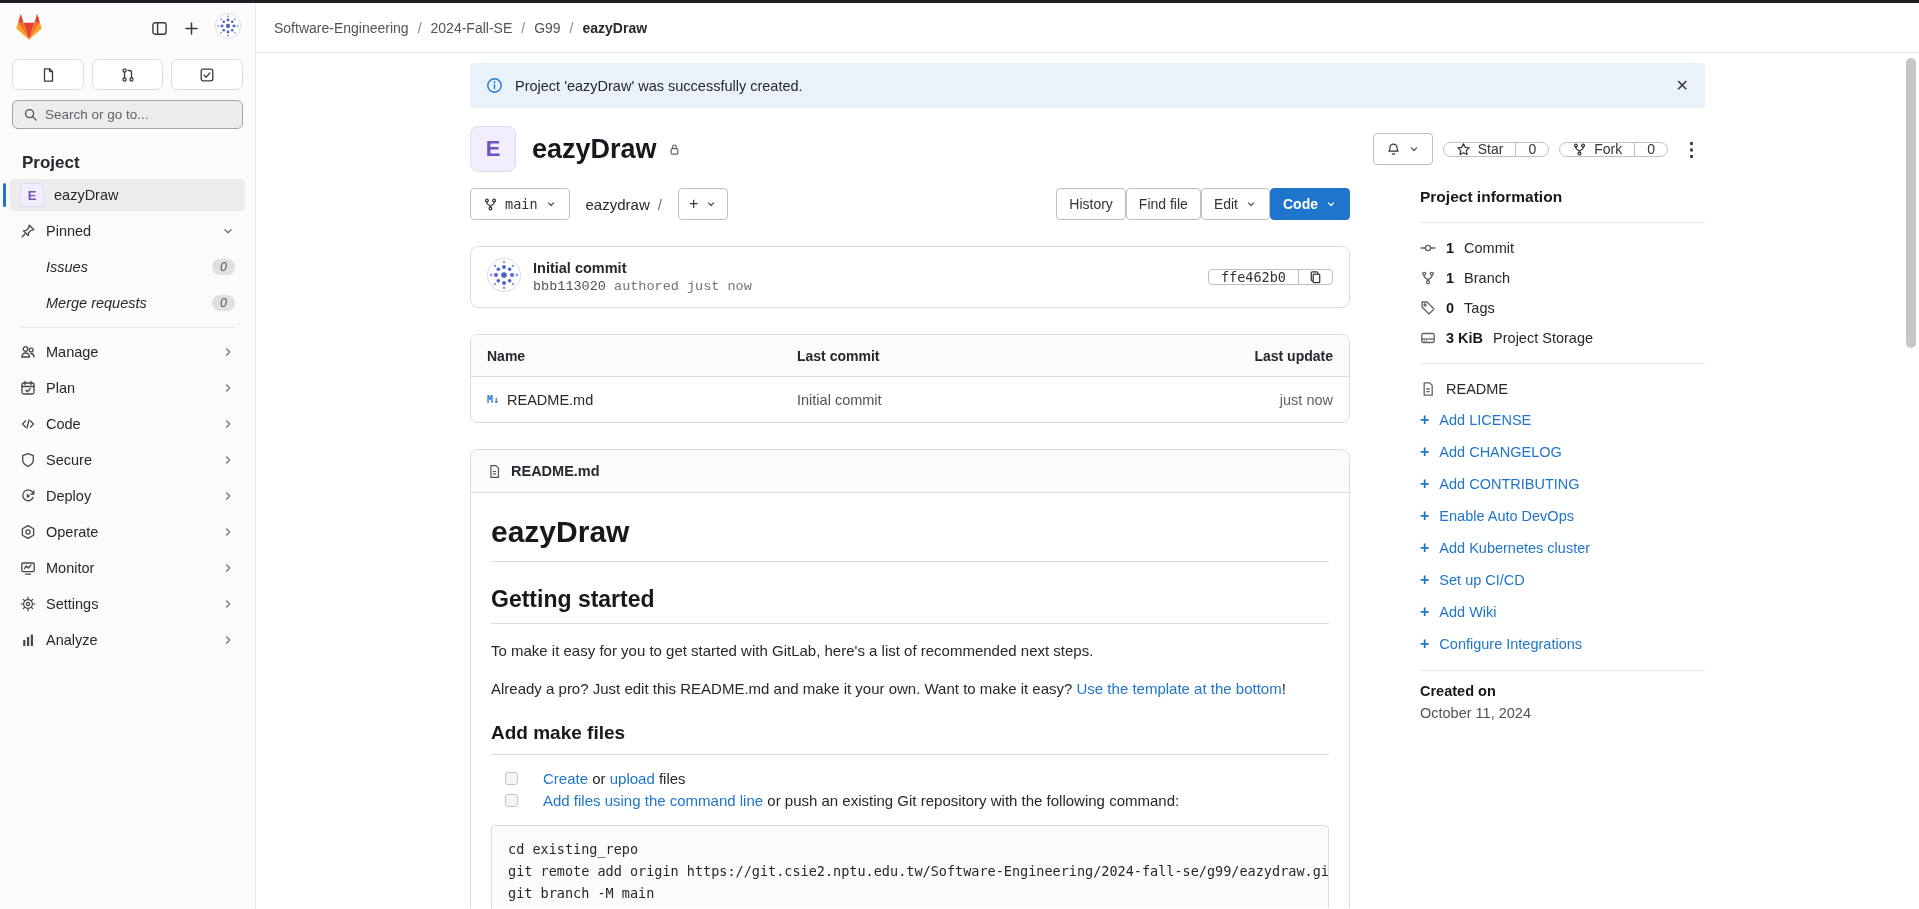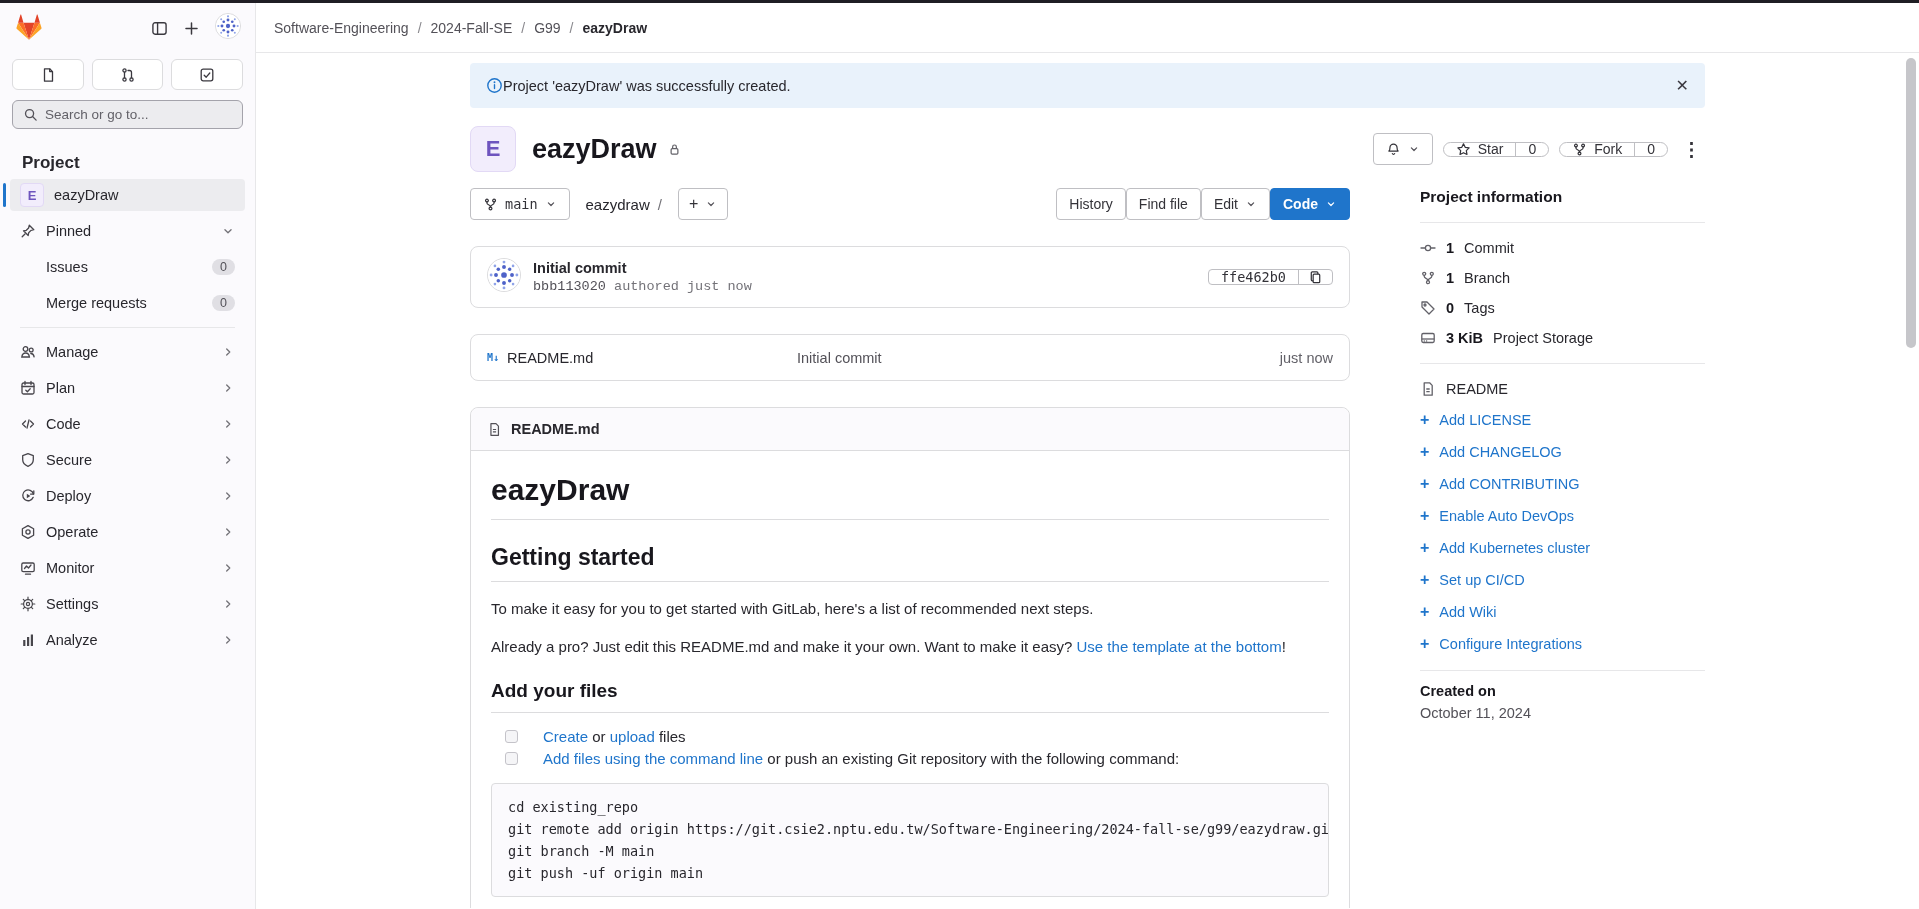--- a/index.html
+++ b/index.html
@@ -29,37 +29,37 @@
     border-radius:4px; cursor:pointer; margin-bottom:4px; position:relative; }
   .nav-item.active { background:#ececef; }
   .nav-item.active::before { content:""; position:absolute; left:-7px; top:4px; bottom:4px;
     width:3px; border-radius:2px; background:#1f75cb; }
   .nav-label { font-size:14.5px; color:#28272d; }
   .nav-icon { width:16px; height:16px; flex:none; display:flex; }
   .proj-avatar { width:24px; height:24px; flex:none; border-radius:4px; background:#f2edfc;
     border:1px solid #e2d9f5; color:#6e54be; font-size:13px; font-weight:700;
     display:flex; align-items:center; justify-content:center; }
   .nav-chev { margin-left:auto; display:flex; }
-  .nav-sub { padding-left:36px; }
+  .nav-sub { padding-left:36px;font-style:italic; }
   .badge { margin-left:auto; background:#e0dfe4; color:#535158; font-size:12.5px;
     border-radius:10px; padding:1px 8px; }
   .sb-divider { margin:8px 10px; border-top:1px solid #e7e7e9; }
 
   
   .main { flex:1; position:relative; overflow:hidden; background:#fff; }
   .main-topbar { height:50px; border-bottom:1px solid #e7e7e9; display:flex; align-items:center; padding:0 18px; }
   .breadcrumb { display:flex; align-items:center; gap:9px; font-size:14px; color:#535158; }
   .breadcrumb .bc-link { cursor:pointer; }
   .breadcrumb .bc-sep { color:#89888d; }
   .breadcrumb .bc-current { font-weight:700; color:#28272d; }
   .content { height:855px; overflow:hidden; }
   .container { width:1235px; margin:0 auto; }
 
   .alert { margin-top:10px; background:#e9f2fb; border-radius:4px; padding:13px 16px;
-    display:flex; align-items:center; gap:0; font-size:14.5px; color:#28272d; }
+    display:flex; align-items:center; gap:12px; font-size:14.5px; color:#28272d; }
   .alert-close { margin-left:auto; background:none; border:none; font-size:16px; color:#3a383f; cursor:pointer; }
 
   .proj-header { margin-top:18px; display:flex; align-items:center; }
   .proj-header-avatar { width:46px; height:46px; border-radius:8px; background:#f2edfc;
     border:1px solid #e2d9f5; color:#6e54be; font-size:22px; font-weight:700;
     display:flex; align-items:center; justify-content:center; }
   .proj-title { margin-left:16px; font-size:27px; font-weight:700; color:#18171d; }
   .lock { margin-left:10px; display:flex; }
   .header-actions { margin-left:auto; display:flex; align-items:center; gap:10px; }
   .btn { height:32px; background:#fff; border:1px solid #bfbfc3; border-radius:4px;
@@ -580,20 +580,25 @@
                       <svg class="ic" width="15" height="15" viewBox="0 0 16 16" fill="none" stroke="#333238" stroke-width="1.3" stroke-linejoin="round">
                         <rect x="5.5" y="4.5" width="7" height="9" rx="1"></rect>
                         <path d="M10.5 4.5V3a1 1 0 0 0-1-1h-5a1 1 0 0 0-1 1v7.5a1 1 0 0 0 1 1h1"></path>
                       </svg>
                     </span>
                 </button>
               </div>
             </div>
 
             <div class="file-table">
+              <div class="ft-row ft-head">
+                <div class="ft-col-name">Name</div>
+                <div class="ft-col-commit" style="color:#28272d">Last commit</div>
+                <div class="ft-col-update" style="color:#28272d">Last update</div>
+              </div>
               <div class="ft-row ft-body-row">
                 <div class="ft-col-name">
                   <span class="md-icon">M↓</span>
                   <span class="file-link">README.md</span>
                 </div>
                 <div class="ft-col-commit">Initial commit</div>
                 <div class="ft-col-update">just now</div>
               </div>
             </div>
 
@@ -605,21 +610,21 @@
                       <path d="M6.3 8h3.4M6.3 10.6h3.4"></path>
                     </svg>
                   </span>
                 <span>README.md</span>
               </div>
               <div class="readme-body">
                 <h1>eazyDraw</h1>
                 <h2>Getting started</h2>
                 <p>To make it easy for you to get started with GitLab, here's a list of recommended next steps.</p>
                 <p><span>Already a pro? Just edit this README.md and make it your own. Want to make it easy? </span><a class="link">Use the template at the bottom</a><span>!</span></p>
-                <h3>Add your files</h3>
+                <h3>Add make files</h3>
                 <ul class="task-list">
                   <li class="task-item">
                     <span class="checkbox"></span>
                     <span><a class="link">Create</a><span> or </span><a class="link">upload</a><span> files</span></span>
                   </li>
                   <li class="task-item">
                     <span class="checkbox"></span>
                     <span><a class="link">Add files using the command line</a><span> or push an existing Git repository with the following command:</span></span>
                   </li>
                 </ul>

